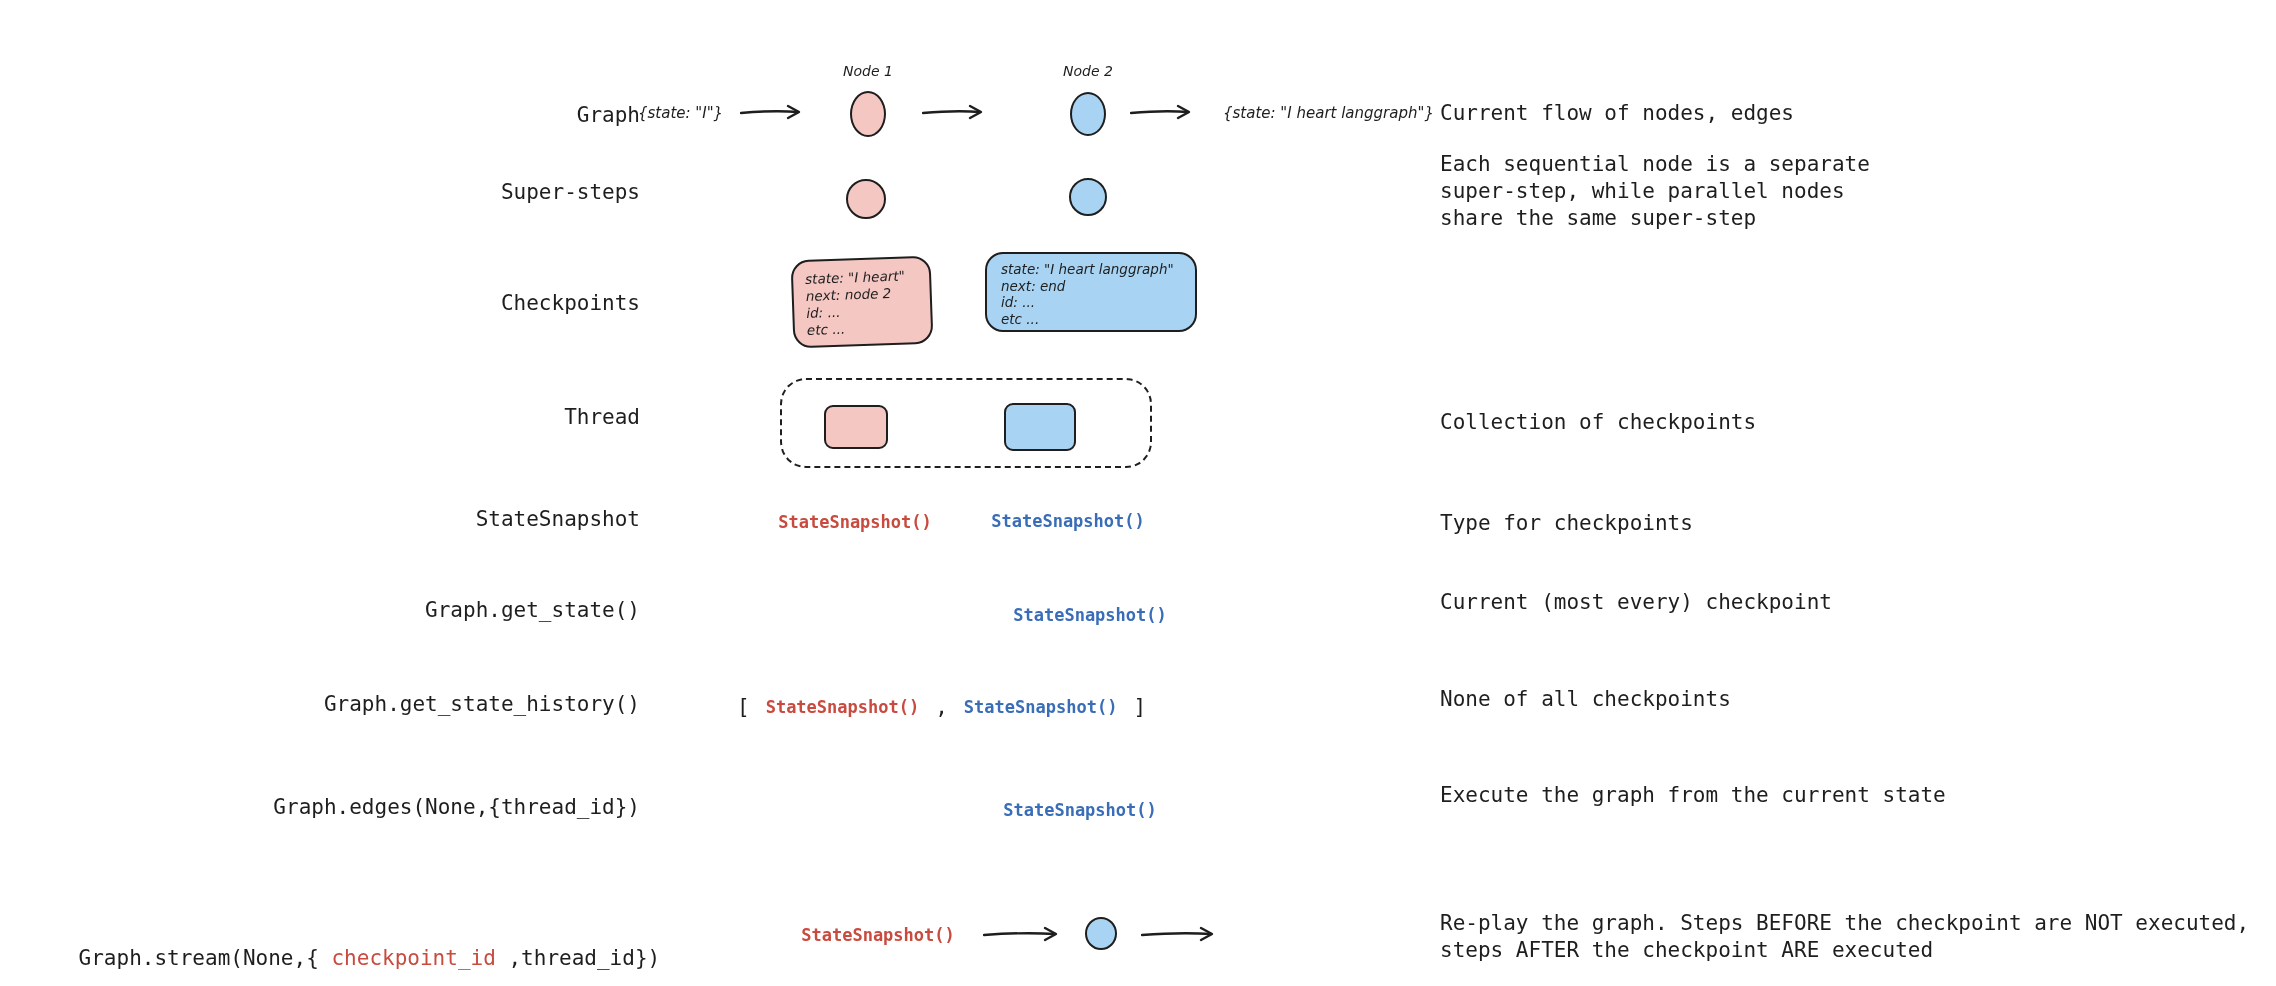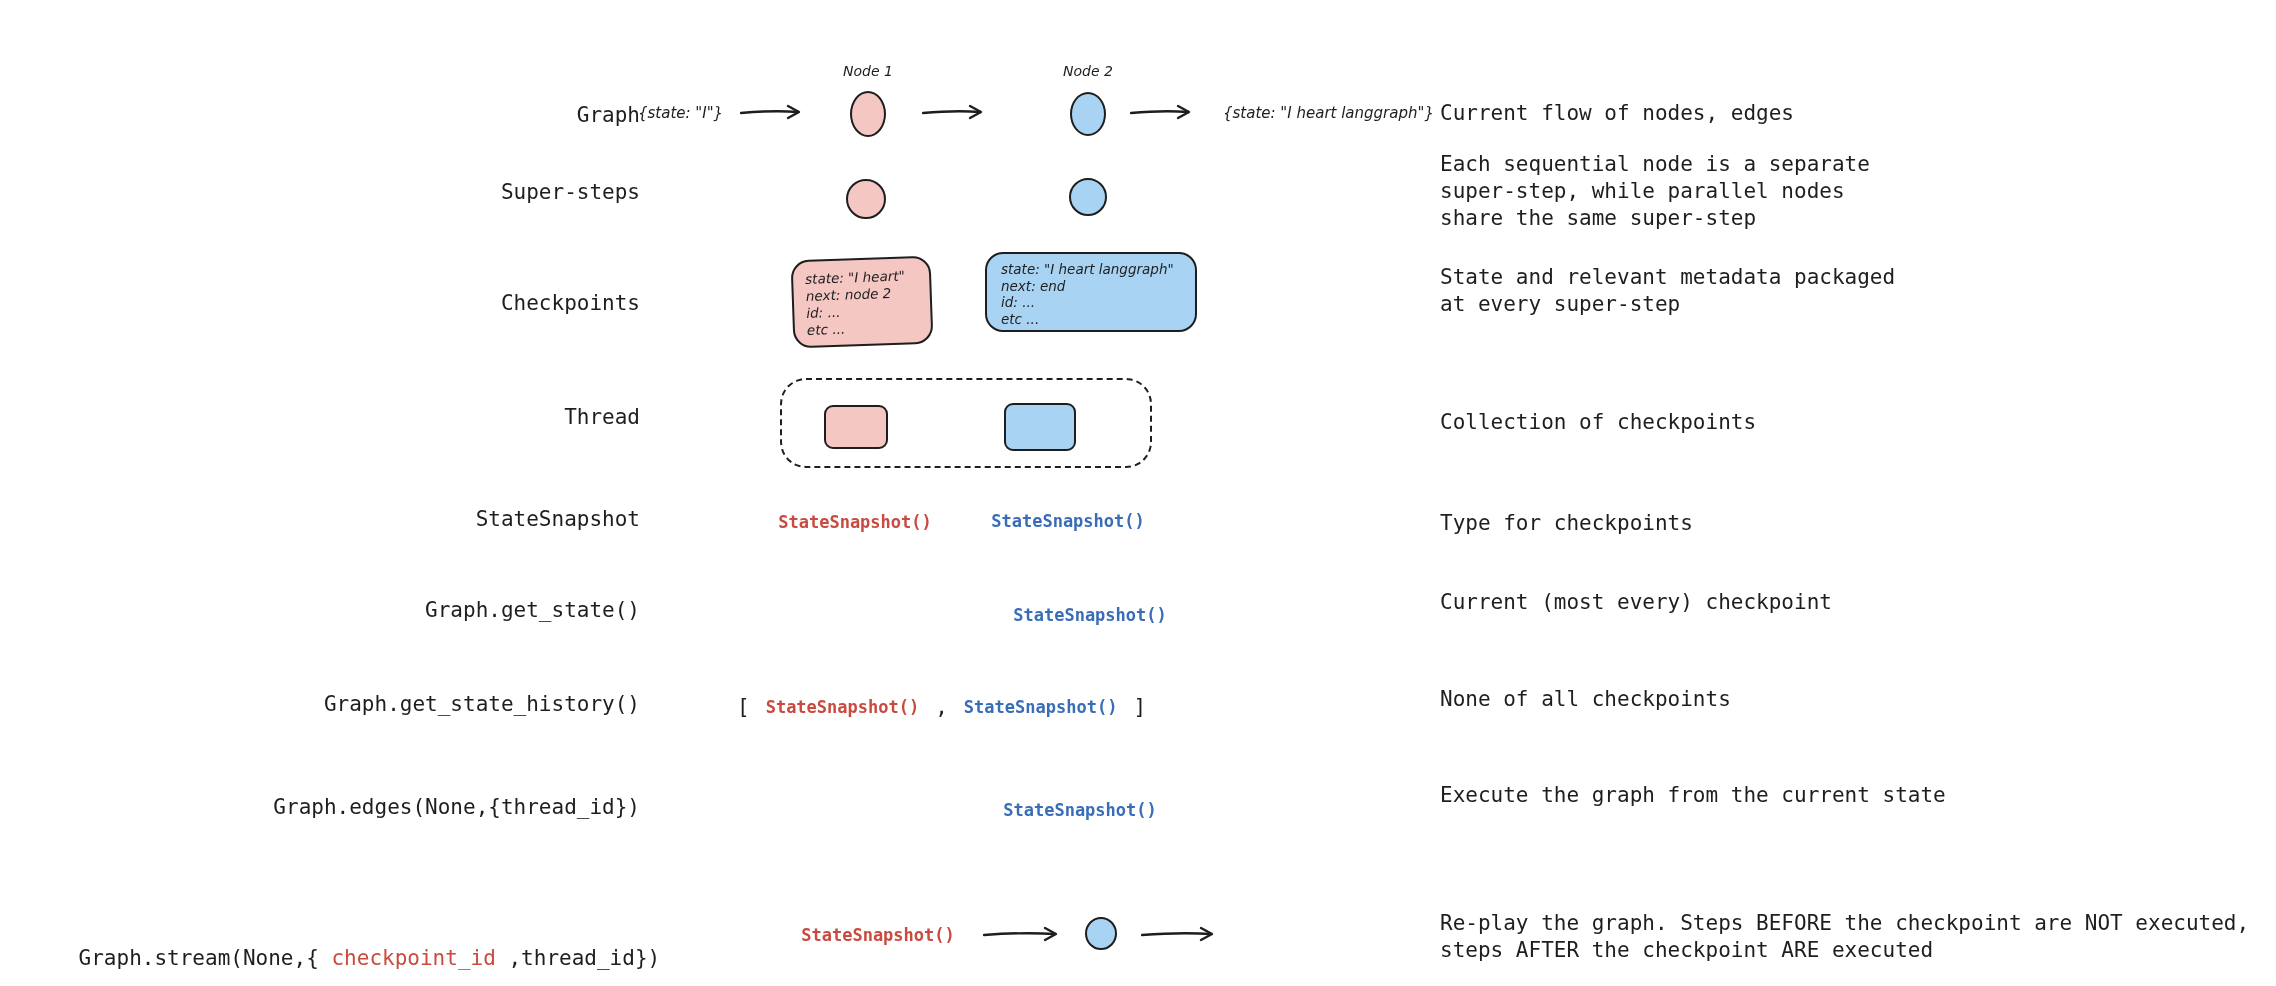--- a/index.html
+++ b/index.html
@@ -99,22 +99,20 @@
 
   <div class="lbl" style="top:289px">Checkpoints</div>
   <div class="chkbox pink">state: "I heart"
 next: node 2
 id: ...
 etc ...</div>
   <div class="chkbox blue">state: "I heart langgraph"
 next: end
 id: ...
 etc ...</div>
-  <div class="desc" style="top:264px">State and relevant metadata packaged
-at every super-step</div>
 
   <div class="lbl" style="top:403px">Thread</div>
   <div class="threadbox"></div>
   <div class="minirect pink"></div>
   <div class="minirect blue"></div>
   <div class="desc" style="top:409px">Collection of checkpoints</div>
 
   <div class="lbl" style="top:505px">StateSnapshot</div>
   <div class="ss red" style="left:770px;top:511px">StateSnapshot()</div>
   <div class="ss cblue" style="left:983px;top:510px">StateSnapshot()</div>

